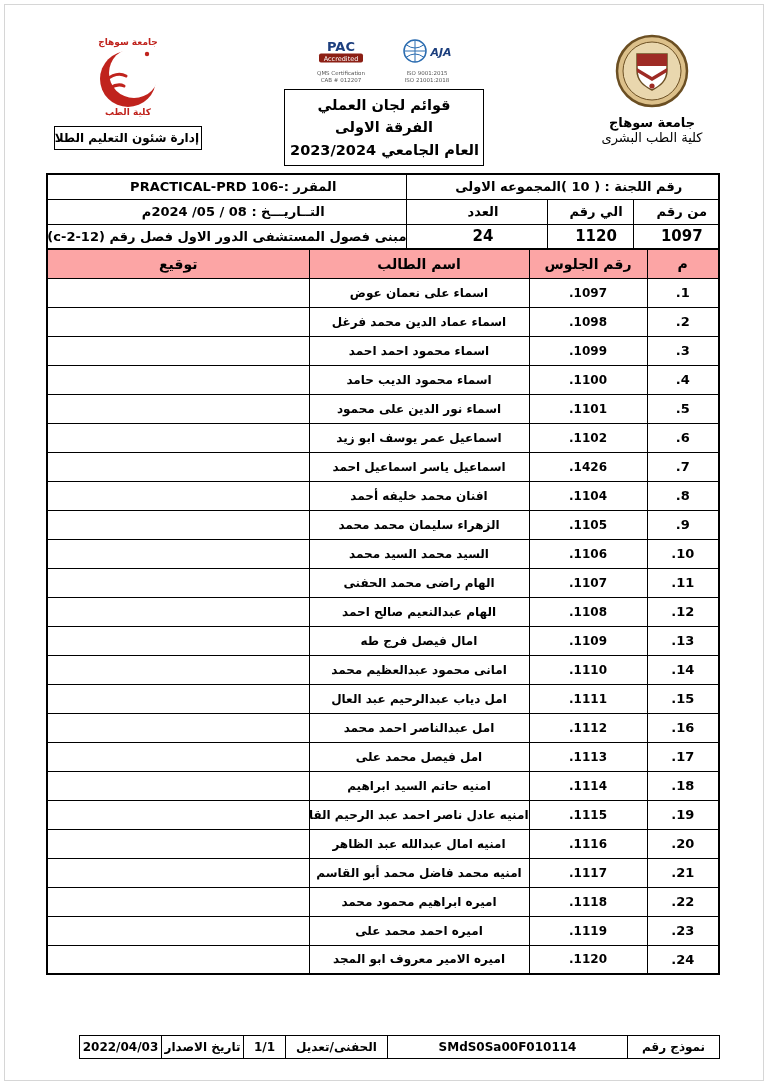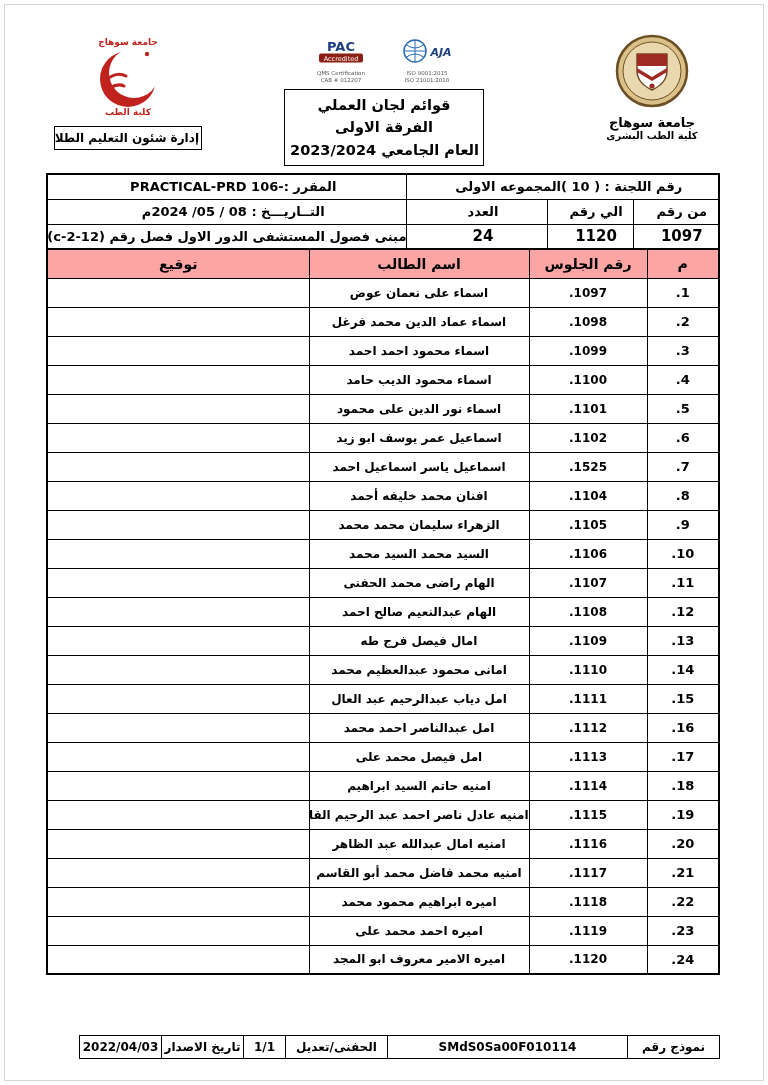--- a/index.html
+++ b/index.html
@@ -12,21 +12,21 @@
     color: #000;
     font-family: "DejaVu Sans", sans-serif;
     direction: rtl;
     overflow: hidden;
   }
   .page::after { content:""; position:absolute; inset:4px; border:1px solid #d6d6d6; pointer-events:none; }
 
   
   .hdr-right { position:absolute; top:34px; right:46px; width:140px; text-align:center; }
   .hdr-right .uni-name { font-weight:bold; font-size:13px; margin-top:3px; white-space:nowrap; }
-  .hdr-right .fac-name { font-weight:bold; font-size:10px; white-space:nowrap; }
+  .hdr-right .fac-name { font-weight:normal; font-size:13px; white-space:nowrap; }
 
   .hdr-center { position:absolute; top:38px; left:50%; transform:translateX(-50%); width:200px; text-align:center; }
   .accr-row { display:flex; direction:ltr; justify-content:center; align-items:flex-start; gap:22px; }
   .accr { width:64px; }
   .accr .cap { font-size:5.5px; color:#555; line-height:1.25; white-space:nowrap; }
   .title-box { border:1.5px solid #000; margin-top:5px; padding:4px 4px; }
   .title-box div { font-weight:bold; font-size:14.5px; line-height:1.55; white-space:nowrap; overflow:hidden; }
 
   .hdr-left { position:absolute; top:34px; left:54px; width:148px; text-align:center; }
   .dept-box { border:1.5px solid #000; font-weight:bold; font-size:12px; padding:4px 2px; margin-top:4px; white-space:nowrap; overflow:hidden; }
@@ -194,21 +194,21 @@
 
     <tr>
       <td class="c-index">6.</td>
       <td class="c-seat">1102.</td>
       <td class="c-name">اسماعيل عمر يوسف ابو زيد</td>
       <td class="c-sign"></td>
     </tr>
 
     <tr>
       <td class="c-index">7.</td>
-      <td class="c-seat">1525.</td>
+      <td class="c-seat">1426.</td>
       <td class="c-name">اسماعيل ياسر اسماعيل احمد</td>
       <td class="c-sign"></td>
     </tr>
 
     <tr>
       <td class="c-index">8.</td>
       <td class="c-seat">1104.</td>
       <td class="c-name">افنان محمد خليفه أحمد</td>
       <td class="c-sign"></td>
     </tr>

